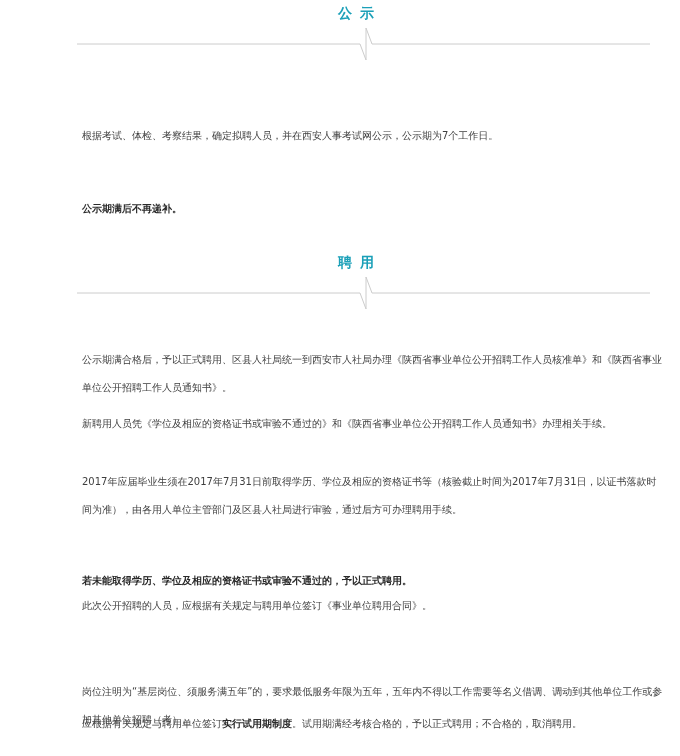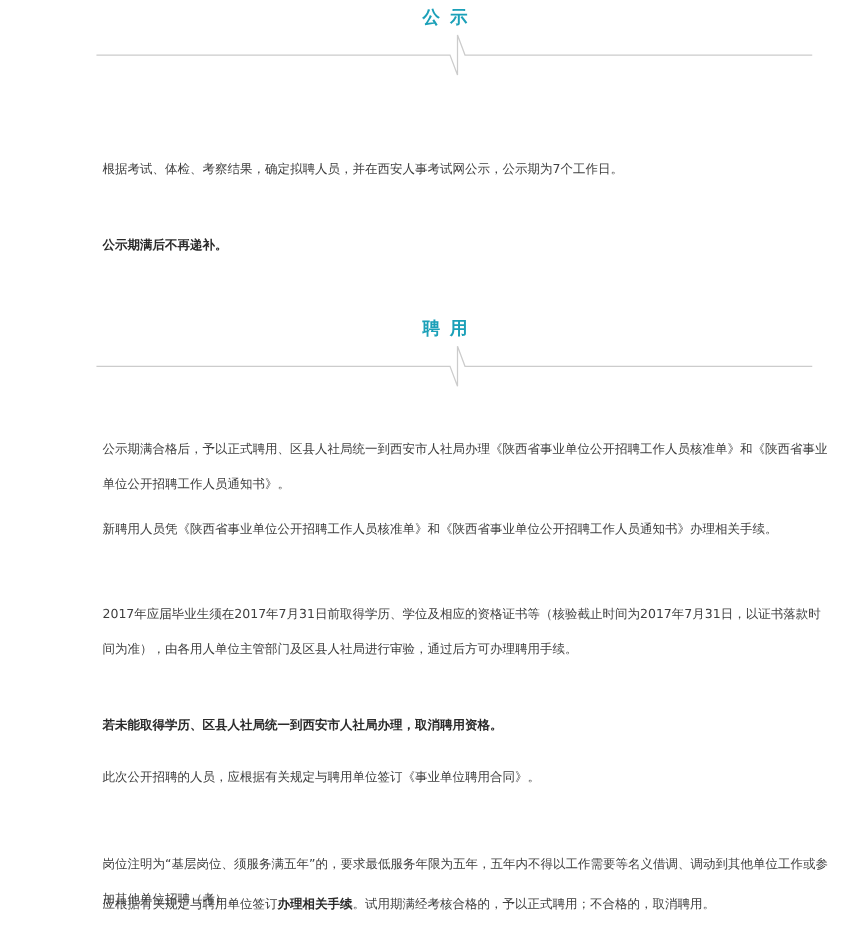--- a/index.html
+++ b/index.html
@@ -25,28 +25,28 @@
 <body>
 
 <div class="section-title" style="top:5px;">公示</div>
 <div class="divider" style="top:24px;">
   <svg width="573" height="40" viewBox="0 0 573 40">
     <polyline points="0,20 283,20 289,36 289,4 295,20 573,20" fill="none" stroke="#cccccc" stroke-width="1"></polyline>
   </svg>
 </div>
 
 <p class="para" style="top:110px;">根据考试、体检、考察结果，确定拟聘人员，并在西安人事考试网公示，公示期为7个工作日。</p>
-<p class="para bold" style="top:171px;">公示期满后不再递补。</p>
+<p class="para bold" style="top:183px;">公示期满后不再递补。</p>
 
 <div class="section-title" style="top:254px;">聘用</div>
 <div class="divider" style="top:273px;">
   <svg width="573" height="40" viewBox="0 0 573 40">
     <polyline points="0,20 283,20 289,36 289,4 295,20 573,20" fill="none" stroke="#cccccc" stroke-width="1"></polyline>
   </svg>
 </div>
 
 <p class="para" style="top:334px;">公示期满合格后，予以正式聘用、区县人社局统一到西安市人社局办理《陕西省事业单位公开招聘工作人员核准单》和《陕西省事业单位公开招聘工作人员通知书》。</p>
-<p class="para" style="top:398px;">新聘用人员凭《陕西省事业单位公开招聘工作人员核准单》和《陕西省事业单位公开招聘工作人员通知书》办理相关手续。</p>
-<p class="para" style="top:466px;">2017年应届毕业生须在2017年7月31日前取得学历、学位及相应的资格证书等（核验截止时间为2017年7月31日，以证书落款时间为准），由各用人单位主管部门及区县人社局进行审验，通过后方可办理聘用手续。</p>
-<p class="para bold" style="top:555px;">若未能取得学历、区县人社局统一到西安市人社局办理，取消聘用资格。</p>
-<p class="para" style="top:597px;">此次公开招聘的人员，应根据有关规定与聘用单位签订《事业单位聘用合同》。</p>
+<p class="para" style="top:398px;">新聘用人员凭《学位及相应的资格证书或审验不通过的》和《陕西省事业单位公开招聘工作人员通知书》办理相关手续。</p>
+<p class="para" style="top:456px;">2017年应届毕业生须在2017年7月31日前取得学历、学位及相应的资格证书等（核验截止时间为2017年7月31日，以证书落款时间为准），由各用人单位主管部门及区县人社局进行审验，通过后方可办理聘用手续。</p>
+<p class="para bold" style="top:555px;">若未能取得学历、学位及相应的资格证书或审验不通过的，予以正式聘用。</p>
+<p class="para" style="top:580px;">此次公开招聘的人员，应根据有关规定与聘用单位签订《事业单位聘用合同》。</p>
 <p class="para" style="top:666px;">岗位注明为“基层岗位、须服务满五年”的，要求最低服务年限为五年，五年内不得以工作需要等名义借调、调动到其他单位工作或参加其他单位招聘（考）。</p>
-<p class="para" style="top:698px;"><span>应根据有关规定与聘用单位签订</span><b>办理相关手续</b><span>。试用期满经考核合格的，予以正式聘用；不合格的，取消聘用。</span></p>
+<p class="para" style="top:698px;"><span>应根据有关规定与聘用单位签订</span><b>实行试用期制度</b><span>。试用期满经考核合格的，予以正式聘用；不合格的，取消聘用。</span></p>
 
 </body></html>

